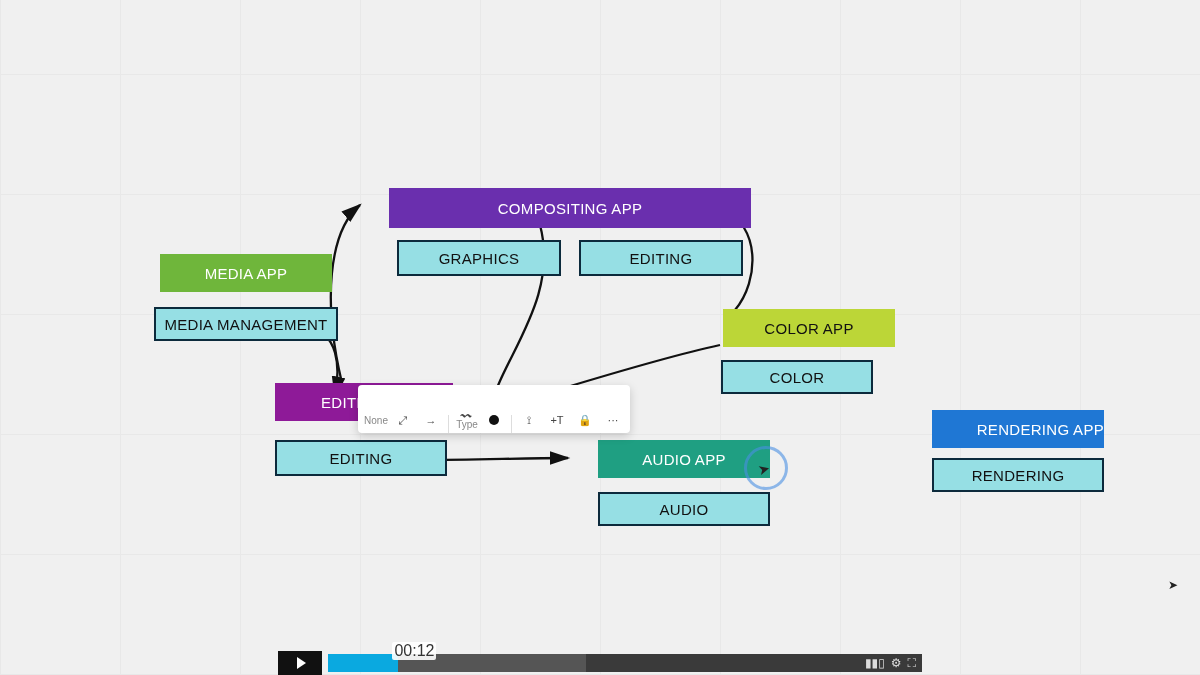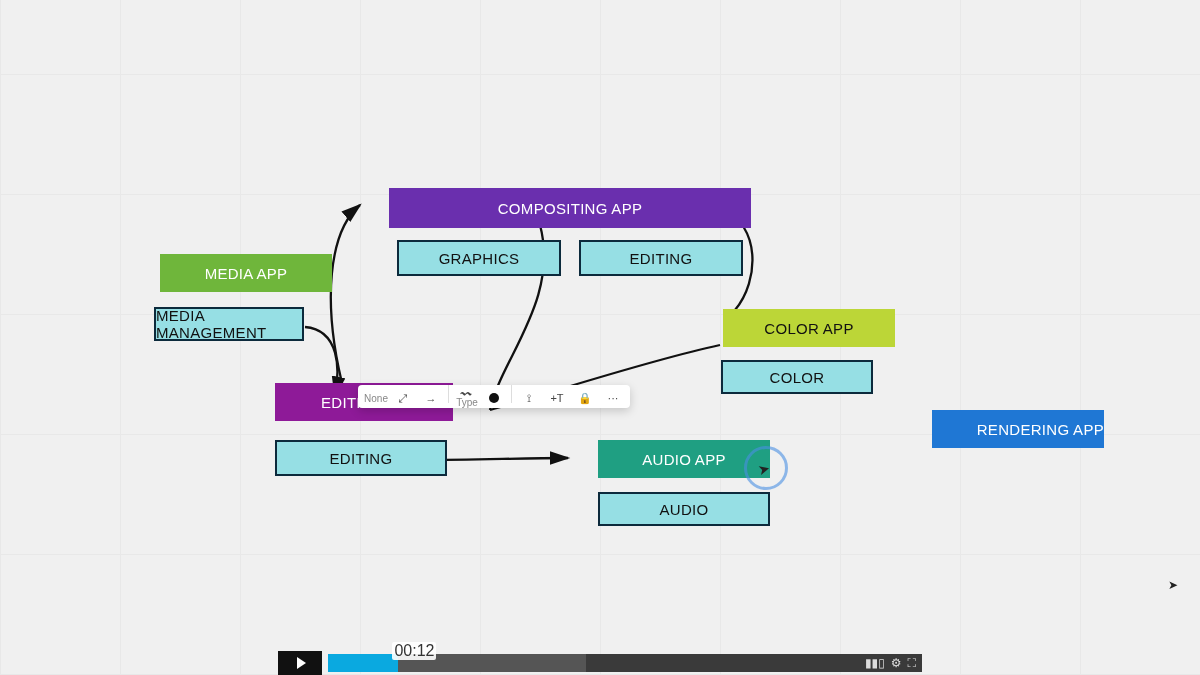--- a/index.html
+++ b/index.html
@@ -39,22 +39,22 @@
     .node.lime   { background: #bcd637; color:#111; }
     .node.blue   { background: #1f77d4; justify-content: flex-end; }
     .node.category { background: #96dfe4; border-color: #0c2a3c; color:#111; }
 
     .floating-toolbar {
       position: absolute;
       background: #fff;
       border-radius: 4px;
       box-shadow: 0 3px 10px rgba(0,0,0,.18);
       display: flex;
-      align-items: flex-start;
-      height: 23px;
+      align-items: flex-end;
+      height: 48px;
       padding: 0 4px;
       gap: 2px;
     }
     .tool-btn {
       height: 26px; min-width: 26px;
       display:flex; align-items:center; justify-content:center;
       color:#444; font-size:11px; border-radius:3px;
       cursor:pointer;
     }
     .tool-sep { width:1px; height:18px; background:#ddd; margin:0 2px; }
@@ -131,21 +131,21 @@
   <div class="node category" style="left:368px; top:240px; width:164px; height:36px;">
     <span>GRAPHICS</span>
   </div>
   <div class="node category" style="left:550px; top:240px; width:164px; height:36px;">
     <span>EDITING</span>
   </div>
 
   <div class="node app green" style="left:131px; top:254px; width:172px; height:38px;">
     <span>MEDIA APP</span>
   </div>
-  <div class="node category" style="left:125px; top:307px; width:150px; height:34px;">
+  <div class="node category" style="left:125px; top:307px; width:184px; height:34px;">
     <span>MEDIA MANAGEMENT</span>
   </div>
 
   <div class="node app magenta" style="left:246px; top:383px; width:178px; height:38px; justify-content:flex-start; padding-left:46px;">
     <span>EDITING APP</span>
   </div>
   <div class="node category" style="left:246px; top:440px; width:172px; height:36px;">
     <span>EDITING</span>
   </div>
 
@@ -158,20 +158,23 @@
 
   <div class="node app teal" style="left:569px; top:440px; width:172px; height:38px;">
     <span>AUDIO APP</span>
   </div>
   <div class="node category" style="left:569px; top:492px; width:172px; height:34px;">
     <span>AUDIO</span>
   </div>
 
   <div class="node app blue" style="left:903px; top:410px; width:172px; height:38px;">
     <span>RENDERING APP</span>
+  </div>
+  <div class="node category" style="left:903px; top:458px; width:172px; height:34px;">
+    <span>RENDERING</span>
   </div>
 
   <div class="floating-toolbar" style="left:358px; top:385px;">
     <div class="tool-btn">
       <span class="tool-label">None</span>
     </div>
     <div class="tool-btn">
       <span>⤢</span>
     </div>
     <div class="tool-btn">

